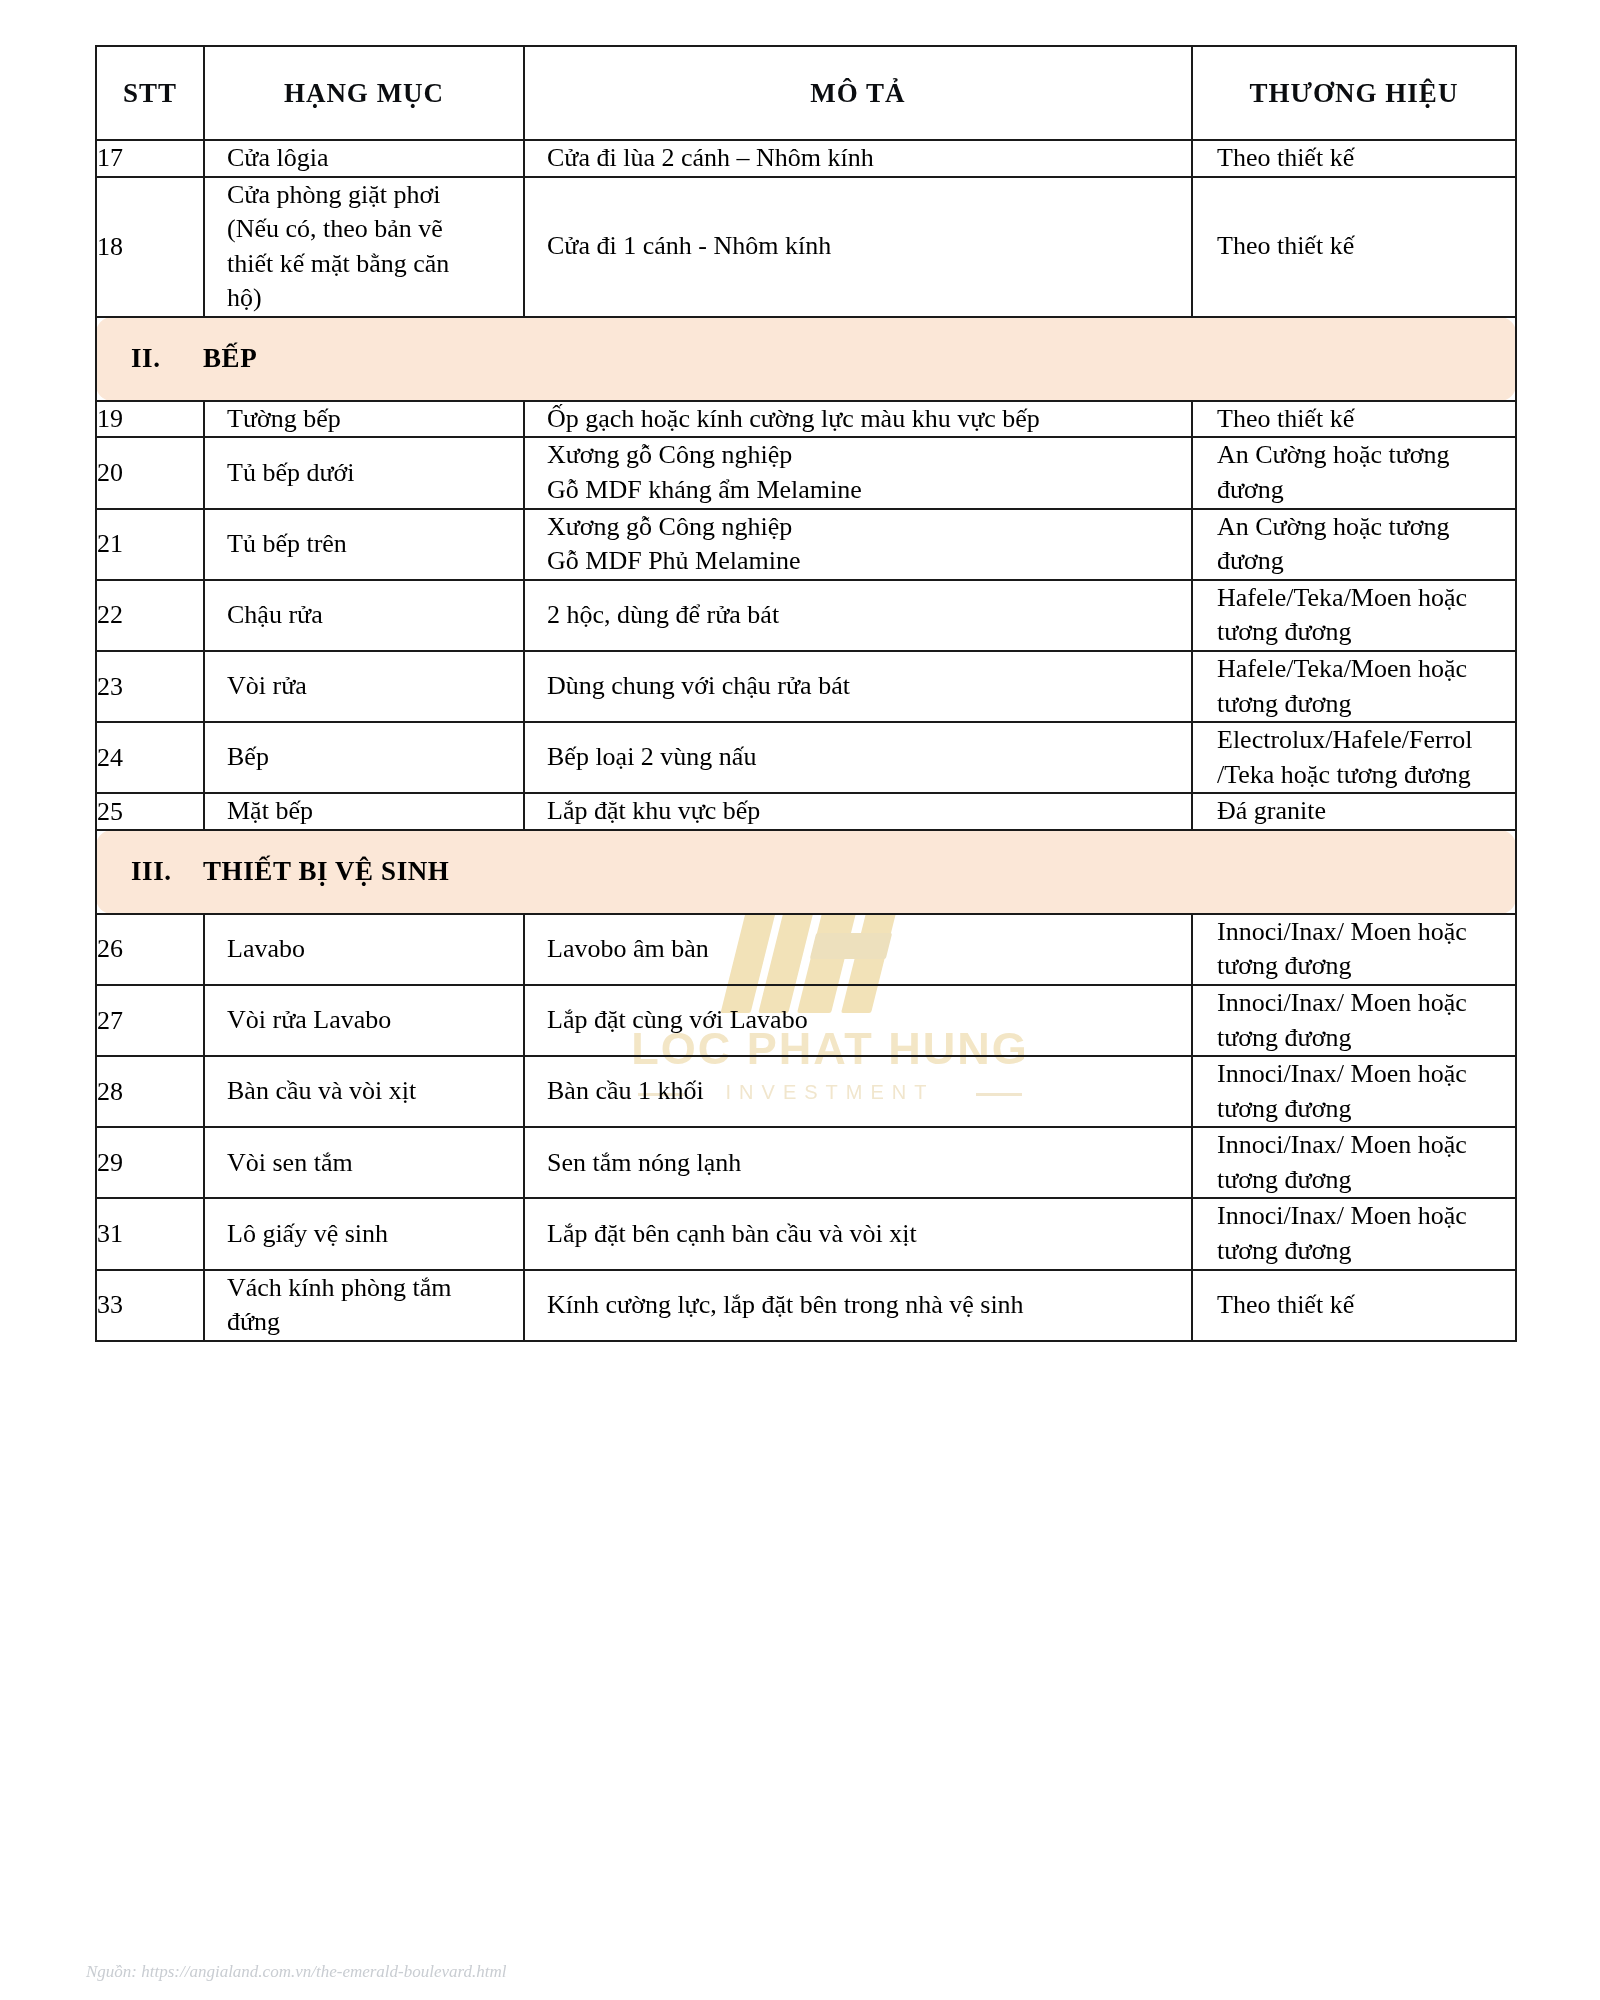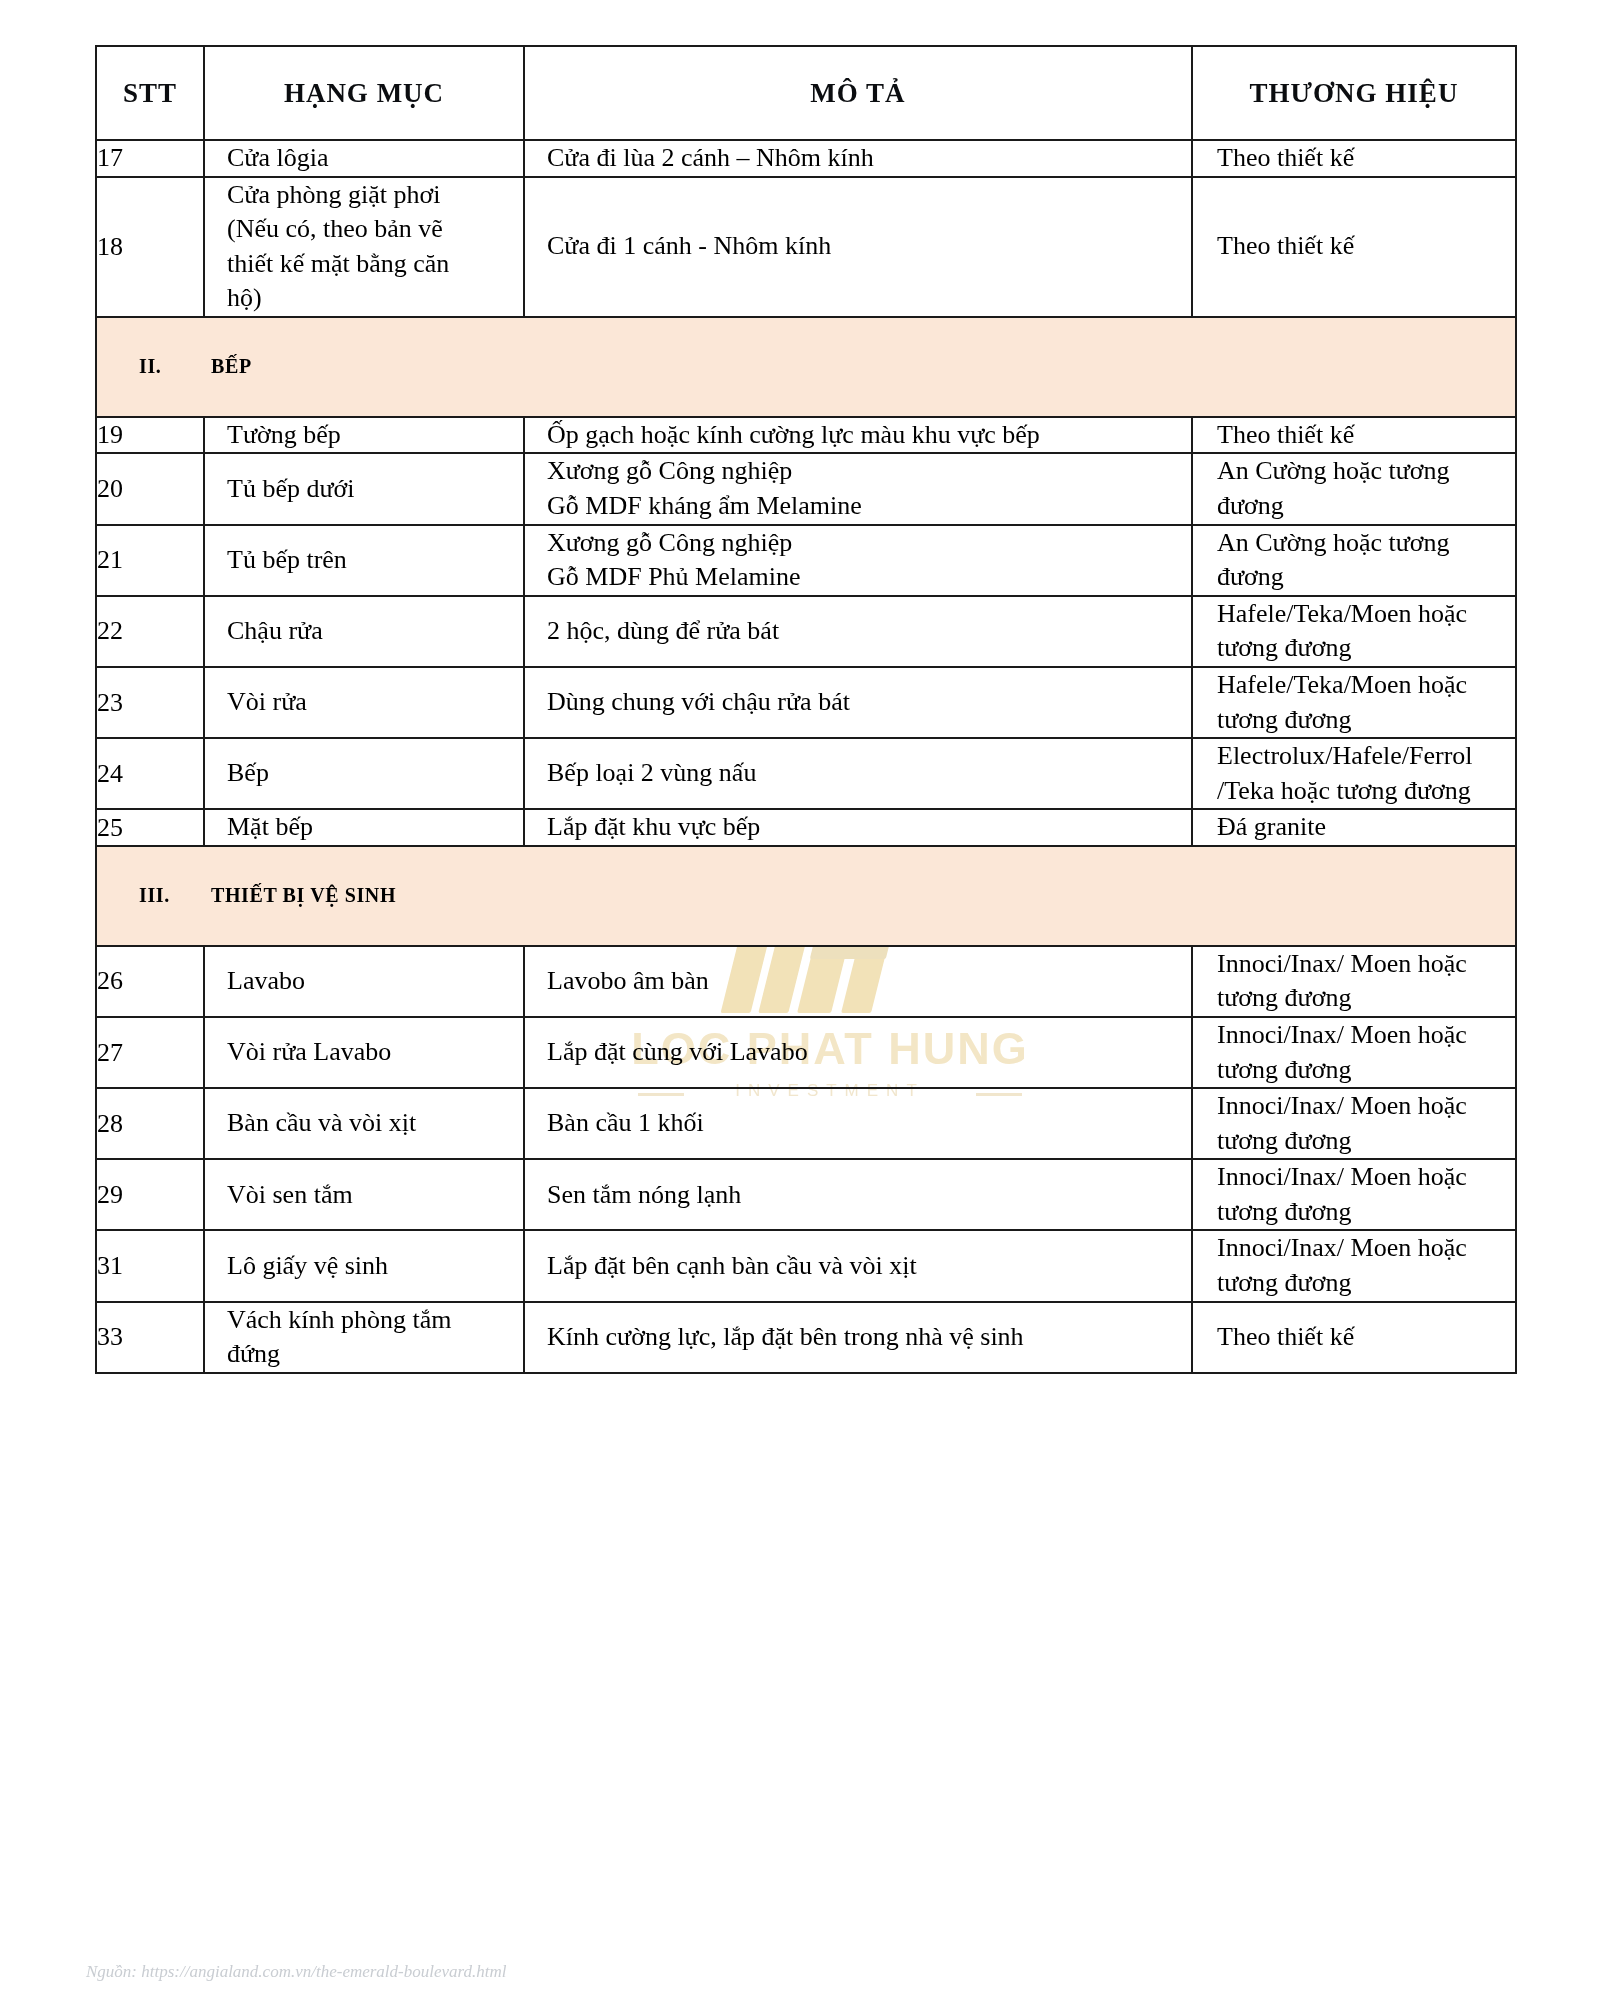--- a/index.html
+++ b/index.html
@@ -65,21 +65,21 @@
     color: #f3e6c6;
     white-space: nowrap;
   }
   .wm-sub {
     position: absolute;
     left: 0;
     top: 196px;
     width: 420px;
     text-align: center;
     font-family: "Liberation Sans", sans-serif;
-    font-size: 17px;
+    font-size: 20px;
     letter-spacing: 8px;
     color: #f1e6cd;
     white-space: nowrap;
   }
   .wm-sub::before,
   .wm-sub::after {
     content: "";
     position: absolute;
     top: 12px;
     width: 46px;
@@ -130,23 +130,24 @@
     line-height: 1.33;
   }
   td.cell.item   { padding-left: 22px; }
   td.cell.desc   { padding-left: 22px; }
   td.cell.brand  { padding-left: 24px; padding-right: 10px; }
 
   tr.section td {
     background: #fbe7d7;
     height: 66px;
     font-weight: bold;
-    font-size: 20px;
+    font-size: 27px;
     letter-spacing: 0.6px;
-    padding: 16px;
+    padding: 8px;
+    border-radius: 16px;
   }
   .sec-inner {
     display: flex;
     align-items: center;
     padding-left: 26px;
   }
   .sec-num {
     width: 72px;
     flex: none;
   }

